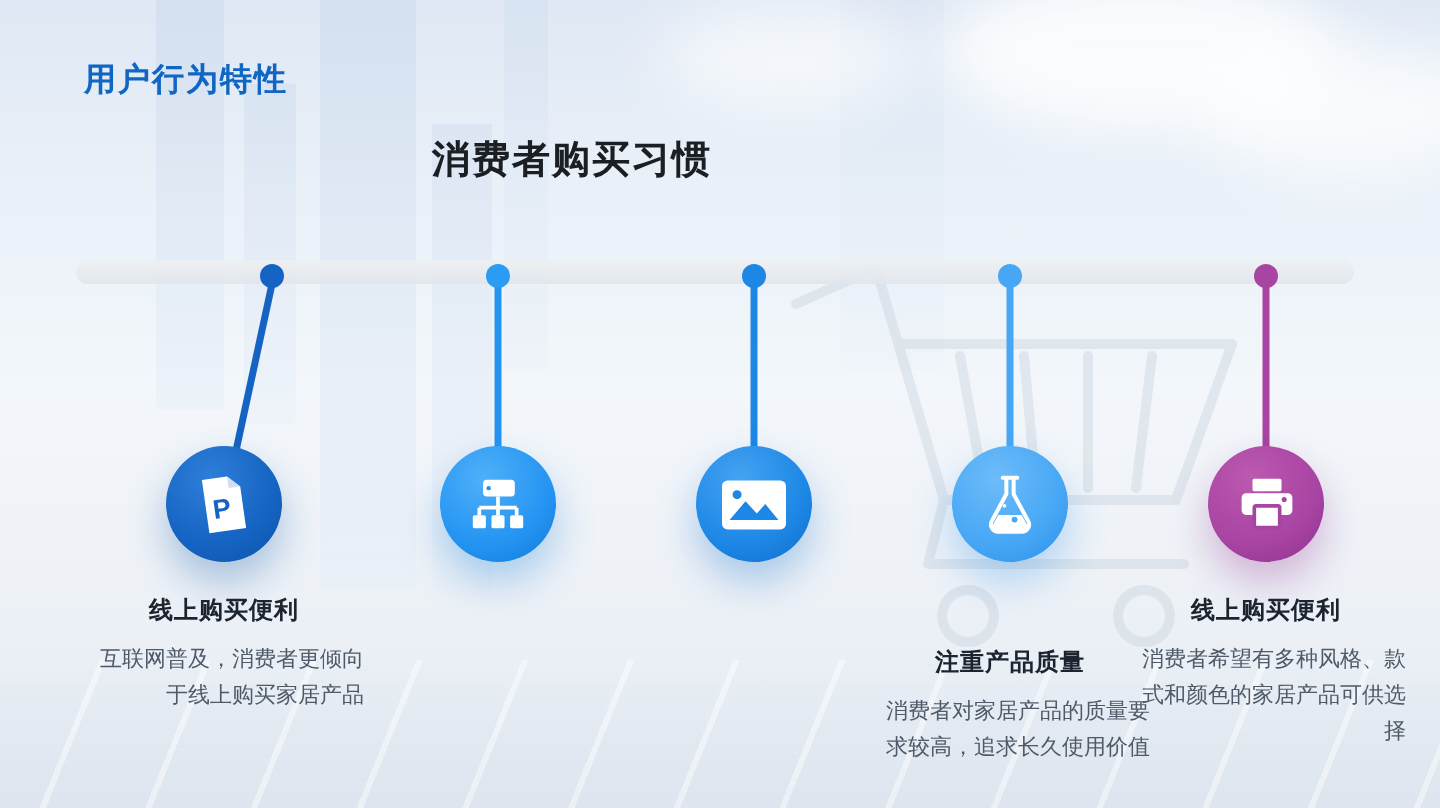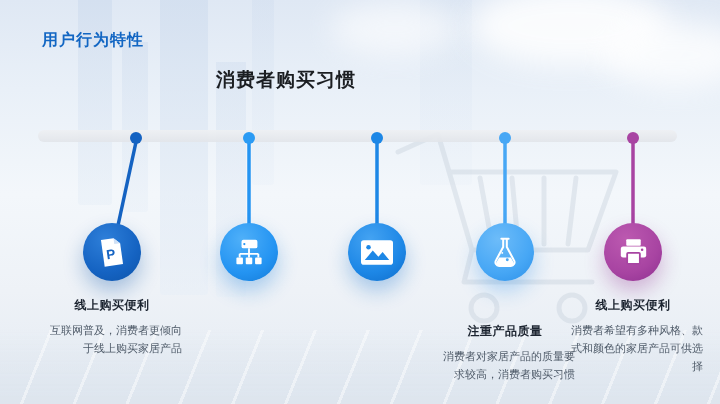--- a/index.html
+++ b/index.html
@@ -143,20 +143,20 @@
       <rect x="9" y="16" width="14" height="12" rx="1" fill="#ffffff" stroke="#a844a2" stroke-width="2"></rect>
     </svg>
   </div>
 
   <div class="col c1">
     <h3>线上购买便利</h3>
     <p>互联网普及，消费者更倾向于线上购买家居产品</p>
   </div>
   <div class="col c4">
     <h3>注重产品质量</h3>
-    <p>消费者对家居产品的质量要求较高，消费者购买习惯</p>
+    <p>消费者对家居产品的质量要求较高，追求长久使用价值</p>
   </div>
   <div class="col c5">
     <h3>线上购买便利</h3>
     <p>消费者希望有多种风格、款式和颜色的家居产品可供选择</p>
   </div>
 
 </div>
 
 </body></html>

